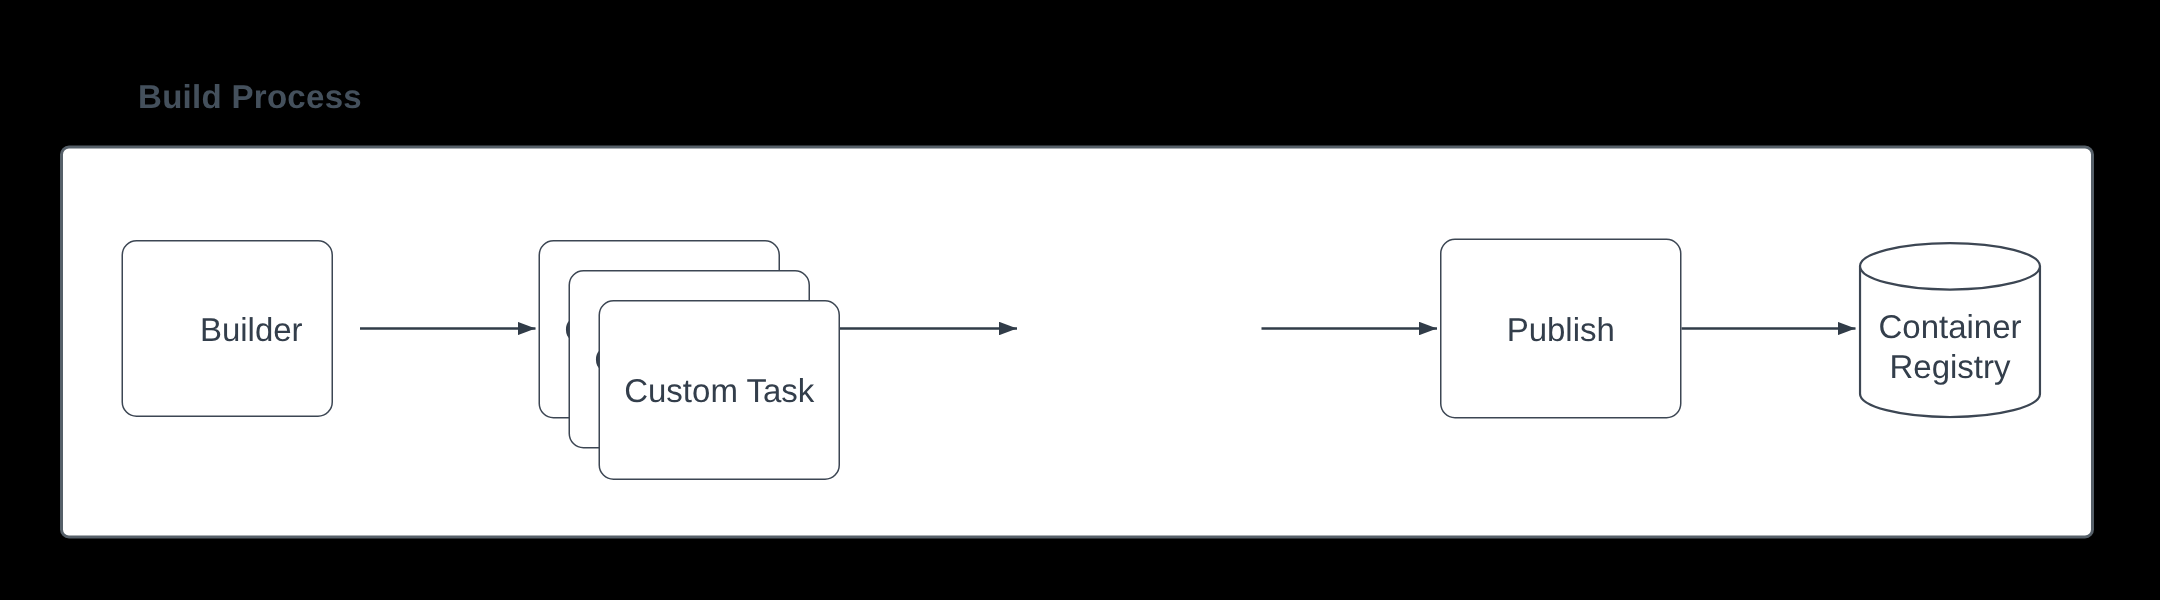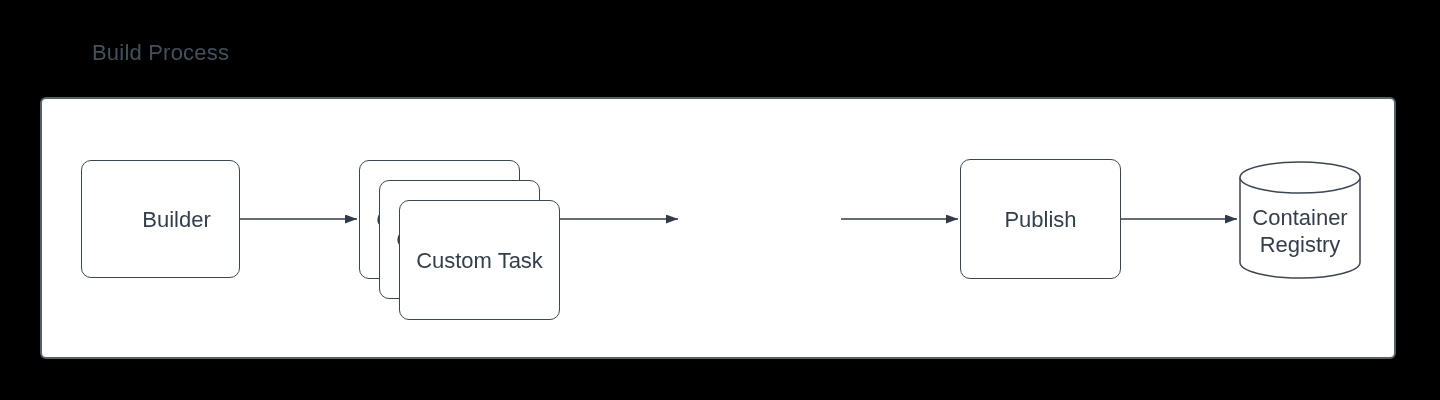--- a/index.html
+++ b/index.html
@@ -11,23 +11,23 @@
     position: relative;
     width: 1440px;
     height: 400px;
     background: #000000;
     overflow: hidden;
     font-family: "Liberation Sans", sans-serif;
   }
   .diagram-title {
     position: absolute;
     left: 92px;
-    top: 40px;
+    top: 52px;
     font-size: 22px;
-    font-weight: 400;
+    font-weight: 700;
     color: #44505c;
     letter-spacing: 0.2px;
     white-space: nowrap;
   }
   .panel {
     position: absolute;
     left: 40px;
     top: 97px;
     width: 1352px;
     height: 258px;
@@ -50,21 +50,21 @@
     border: 1.5px solid #3c4653;
     border-radius: 10px;
     display: flex;
     align-items: center;
     justify-content: center;
     text-align: center;
     color: #333e4b;
     font-size: 22px;
     line-height: 27px;
   }
-  .node--builder   { left: 81px;  top: 160px; width: 159px; height: 118px; padding-left: 32px; }
+  .node--builder   { left: 81px;  top: 160px; width: 141px; height: 118px; padding-left: 32px; }
   .node--task-back { left: 359px; top: 160px; width: 161px; height: 119px; }
   .node--task-mid  { left: 379px; top: 180px; width: 161px; height: 119px; }
   .node--task-front{ left: 399px; top: 200px; width: 161px; height: 120px; }
   .node--package   { left: 680px; top: 159px; width: 161px; height: 119px; }
   .node--publish   { left: 960px; top: 159px; width: 161px; height: 120px; }
   .node--cylinder {
     left: 1239px; top: 161px; width: 122px; height: 118px;
     background: transparent;
     border: none;
     border-radius: 0;

